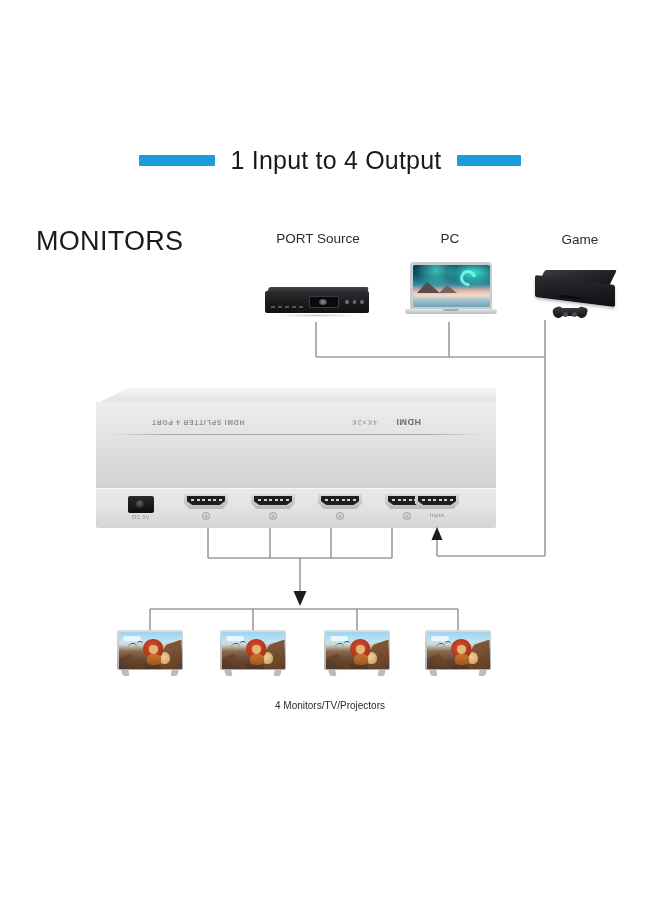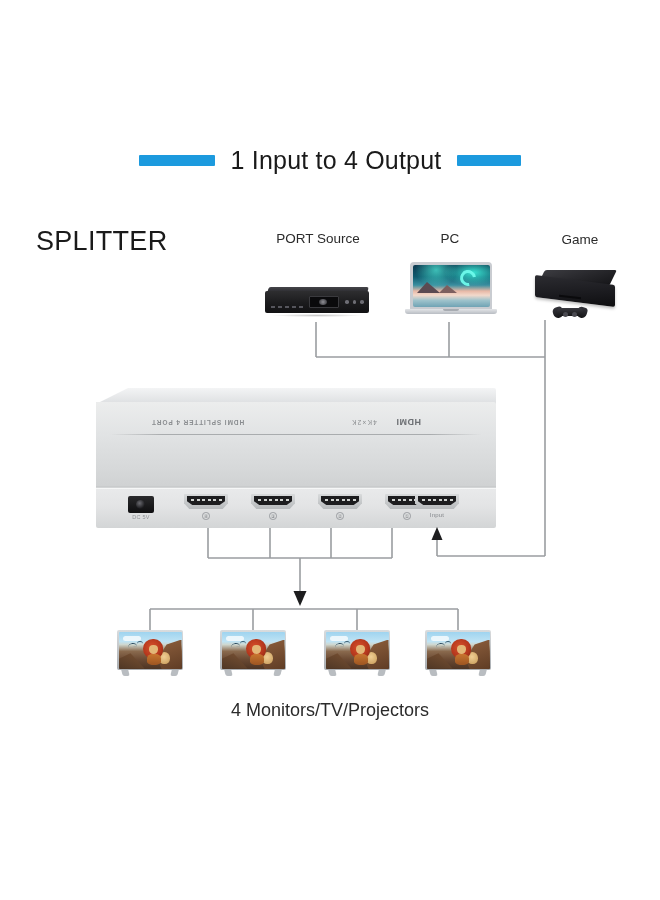--- a/index.html
+++ b/index.html
@@ -296,36 +296,36 @@
   }
   .tv-stand-l, .tv-stand-r {
     position: absolute; top: 0; width: 7px; height: 6px; background: #b9bdc1;
     border-radius: 0 0 2px 2px;
   }
   .tv-stand-l { left: 5px; transform: skewX(14deg); }
   .tv-stand-r { right: 5px; transform: skewX(-14deg); }
 
   .tv-caption {
     position: absolute; left: 0; top: 700px; width: 660px; text-align: center;
-    font-size: 18px; color: #2b2b2b;
+    font-size: 10px; color: #2b2b2b;
   }
 </style>
 </head>
 <body>
 
 <div id="stage">
 
   <div class="title-row">
     <span class="title-bar-left"></span>
     <span class="title-text">1 Input to 4 Output</span>
     <span class="title-bar-right"></span>
   </div>
 
   <div class="headline">
-    <div>SPLITTER</div>
+    <div>MONITORS</div>
   </div>
 
   <div class="src-label" id="lbl-hdmi">PORT Source</div>
   <div class="src-label" id="lbl-pc">PC</div>
   <div class="src-label" id="lbl-game">Game</div>
 
   <div class="dev" id="dev-hdmi">
     <div class="stb-top"></div>
     <div class="stb-body"></div>
     <div class="stb-screen"></div>

